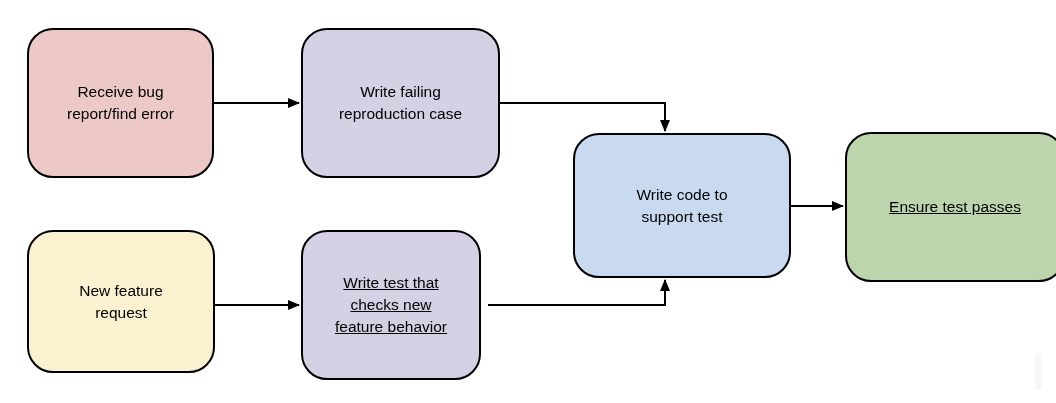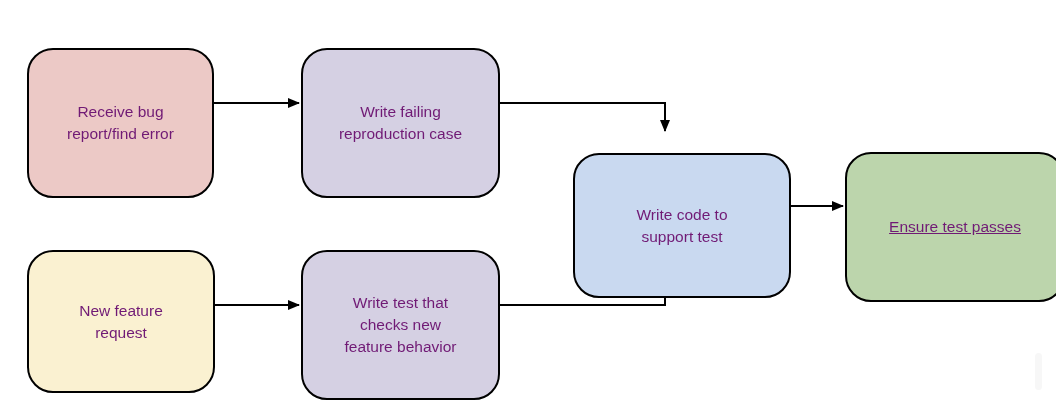--- a/index.html
+++ b/index.html
@@ -27,29 +27,28 @@
     position: absolute;
     box-sizing: border-box;
     border: 2.5px solid #000000;
     border-radius: 26px;
     display: flex;
     align-items: center;
     justify-content: center;
     text-align: center;
     font-size: 15.5px;
     line-height: 1.42;
-    color: #701a75;
+    color: #000000;
     white-space: pre-line;
     padding: 8px 12px;
-    margin-top: 20px;
   }
   .node-receive-bug        { left: 27px;  top: 28px;  width: 187px; height: 150px; }
   .node-write-failing      { left: 301px; top: 28px;  width: 199px; height: 150px; }
   .node-new-feature        { left: 27px;  top: 230px; width: 188px; height: 143px; }
-  .node-write-test         { left: 301px; top: 230px; width: 199px; height: 150px; }
+  .node-write-test         { left: 301px; top: 230px; width: 180px; height: 150px; text-decoration: underline; }
   .node-write-code         { left: 573px; top: 133px; width: 218px; height: 145px; }
   .node-ensure-pass        { left: 845px; top: 132px; width: 220px; height: 150px; text-decoration: underline; }
   .scroll-fragment {
     position: absolute;
     left: 1035px;
     top: 353px;
     width: 7px;
     height: 37px;
     background: #f7f7f7;
     border-radius: 4px;

